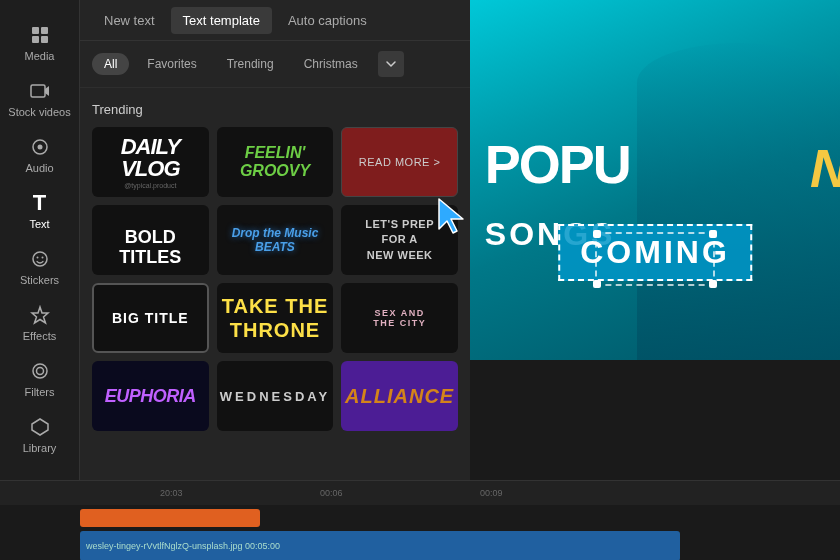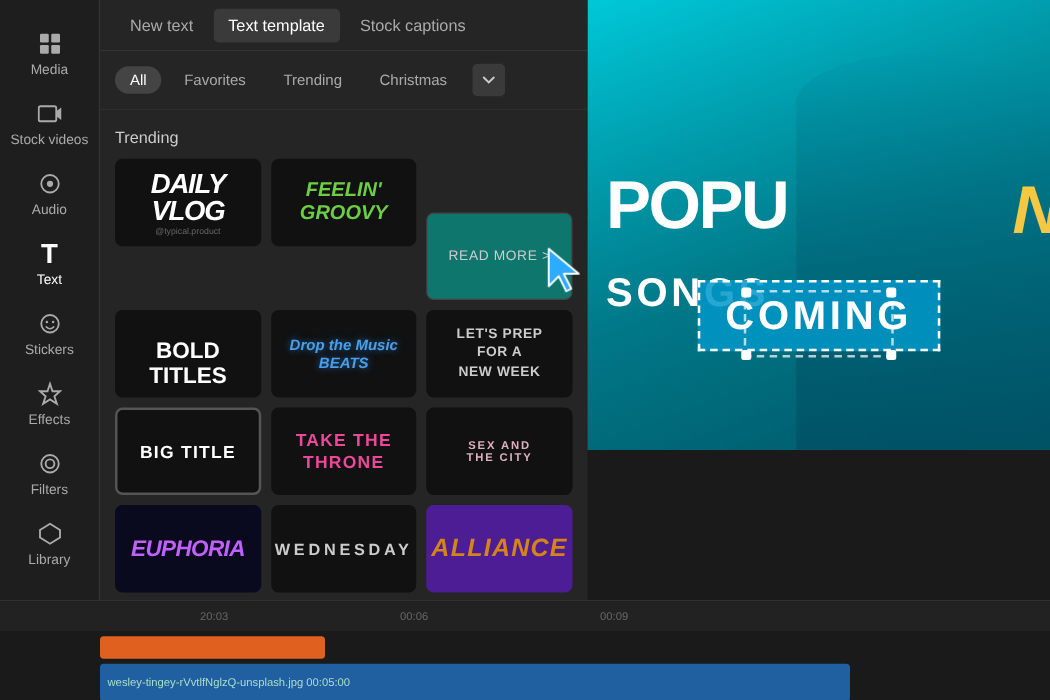--- a/index.html
+++ b/index.html
@@ -188,23 +188,22 @@
       font-size: 16px;
       font-weight: 900;
       color: #6dce45;
       font-style: italic;
       text-transform: uppercase;
       text-align: center;
       line-height: 1.1;
     }
 
     .tmpl-read-more {
-      background: #0f766e;
+      background: #7f1d1d;
       border: 1px solid #444;
-      margin-top: 43px;
     }
     .tmpl-read-more span {
       font-size: 11px;
       color: #ccc;
       letter-spacing: 0.5px;
     }
 
     .tmpl-bold-titles {
       background: #111;
     }
@@ -253,23 +252,23 @@
       font-weight: 900;
       color: #fff;
       text-transform: uppercase;
       letter-spacing: 1px;
     }
 
     .tmpl-take-throne {
       background: #111;
     }
     .tmpl-take-throne span {
-      font-size: 14px;
-      font-weight: 900;
-      color: #ec4899;
+      font-size: 20px;
+      font-weight: 900;
+      color: #fde047;
       text-transform: uppercase;
       text-align: center;
       line-height: 1.2;
       letter-spacing: 1px;
     }
 
     .tmpl-sex-city {
       background: #111;
     }
     .tmpl-sex-city span {
@@ -496,21 +495,21 @@
     </div>
     <span class="sidebar-label">Library</span>
   </div>
 </nav>
 
 <div class="text-panel">
 
   <div class="tabs">
     <div class="tab">New text</div>
     <div class="tab active">Text template</div>
-    <div class="tab">Stock captions</div>
+    <div class="tab">Auto captions</div>
   </div>
 
   <div class="filter-bar">
     <button class="filter-btn active">All</button>
     <button class="filter-btn">Favorites</button>
     <button class="filter-btn">Trending</button>
     <button class="filter-btn">Christmas</button>
     <div class="filter-dropdown">
       <svg width="12" height="12" viewBox="0 0 12 12" fill="none">
         <path d="M2 4 L6 8 L10 4" stroke="#ccc" stroke-width="1.5" stroke-linecap="round"></path>

